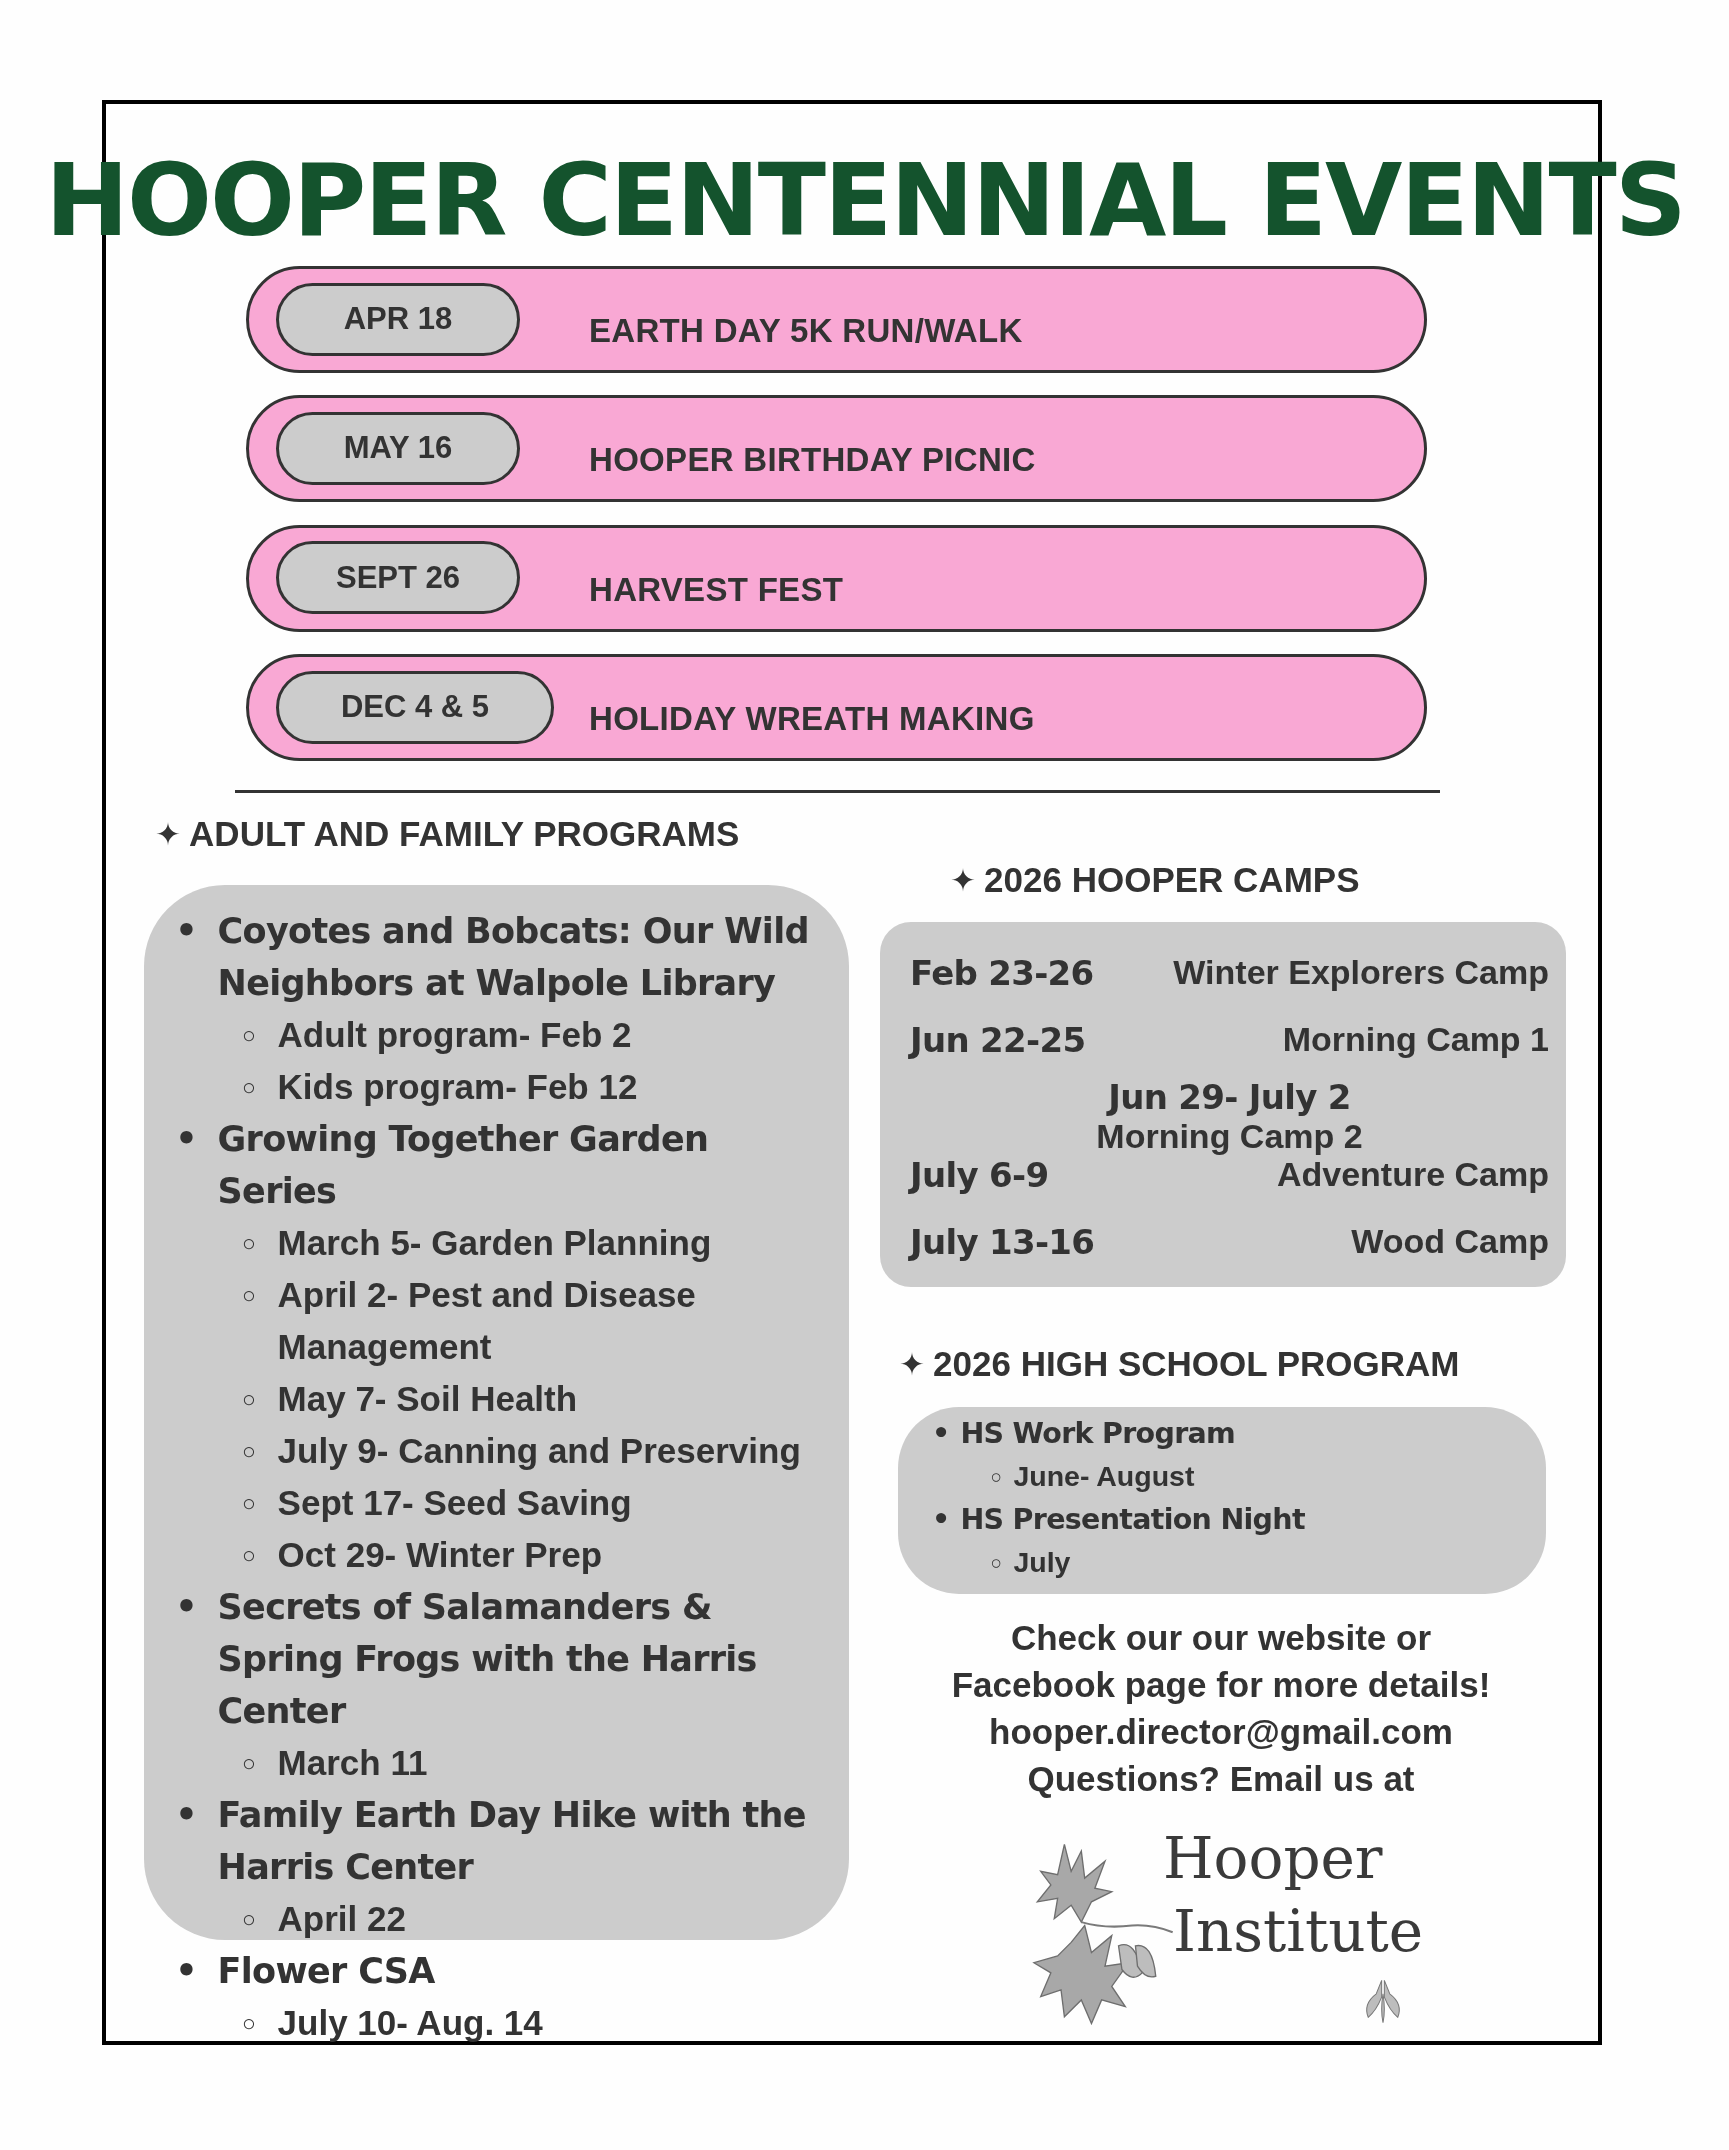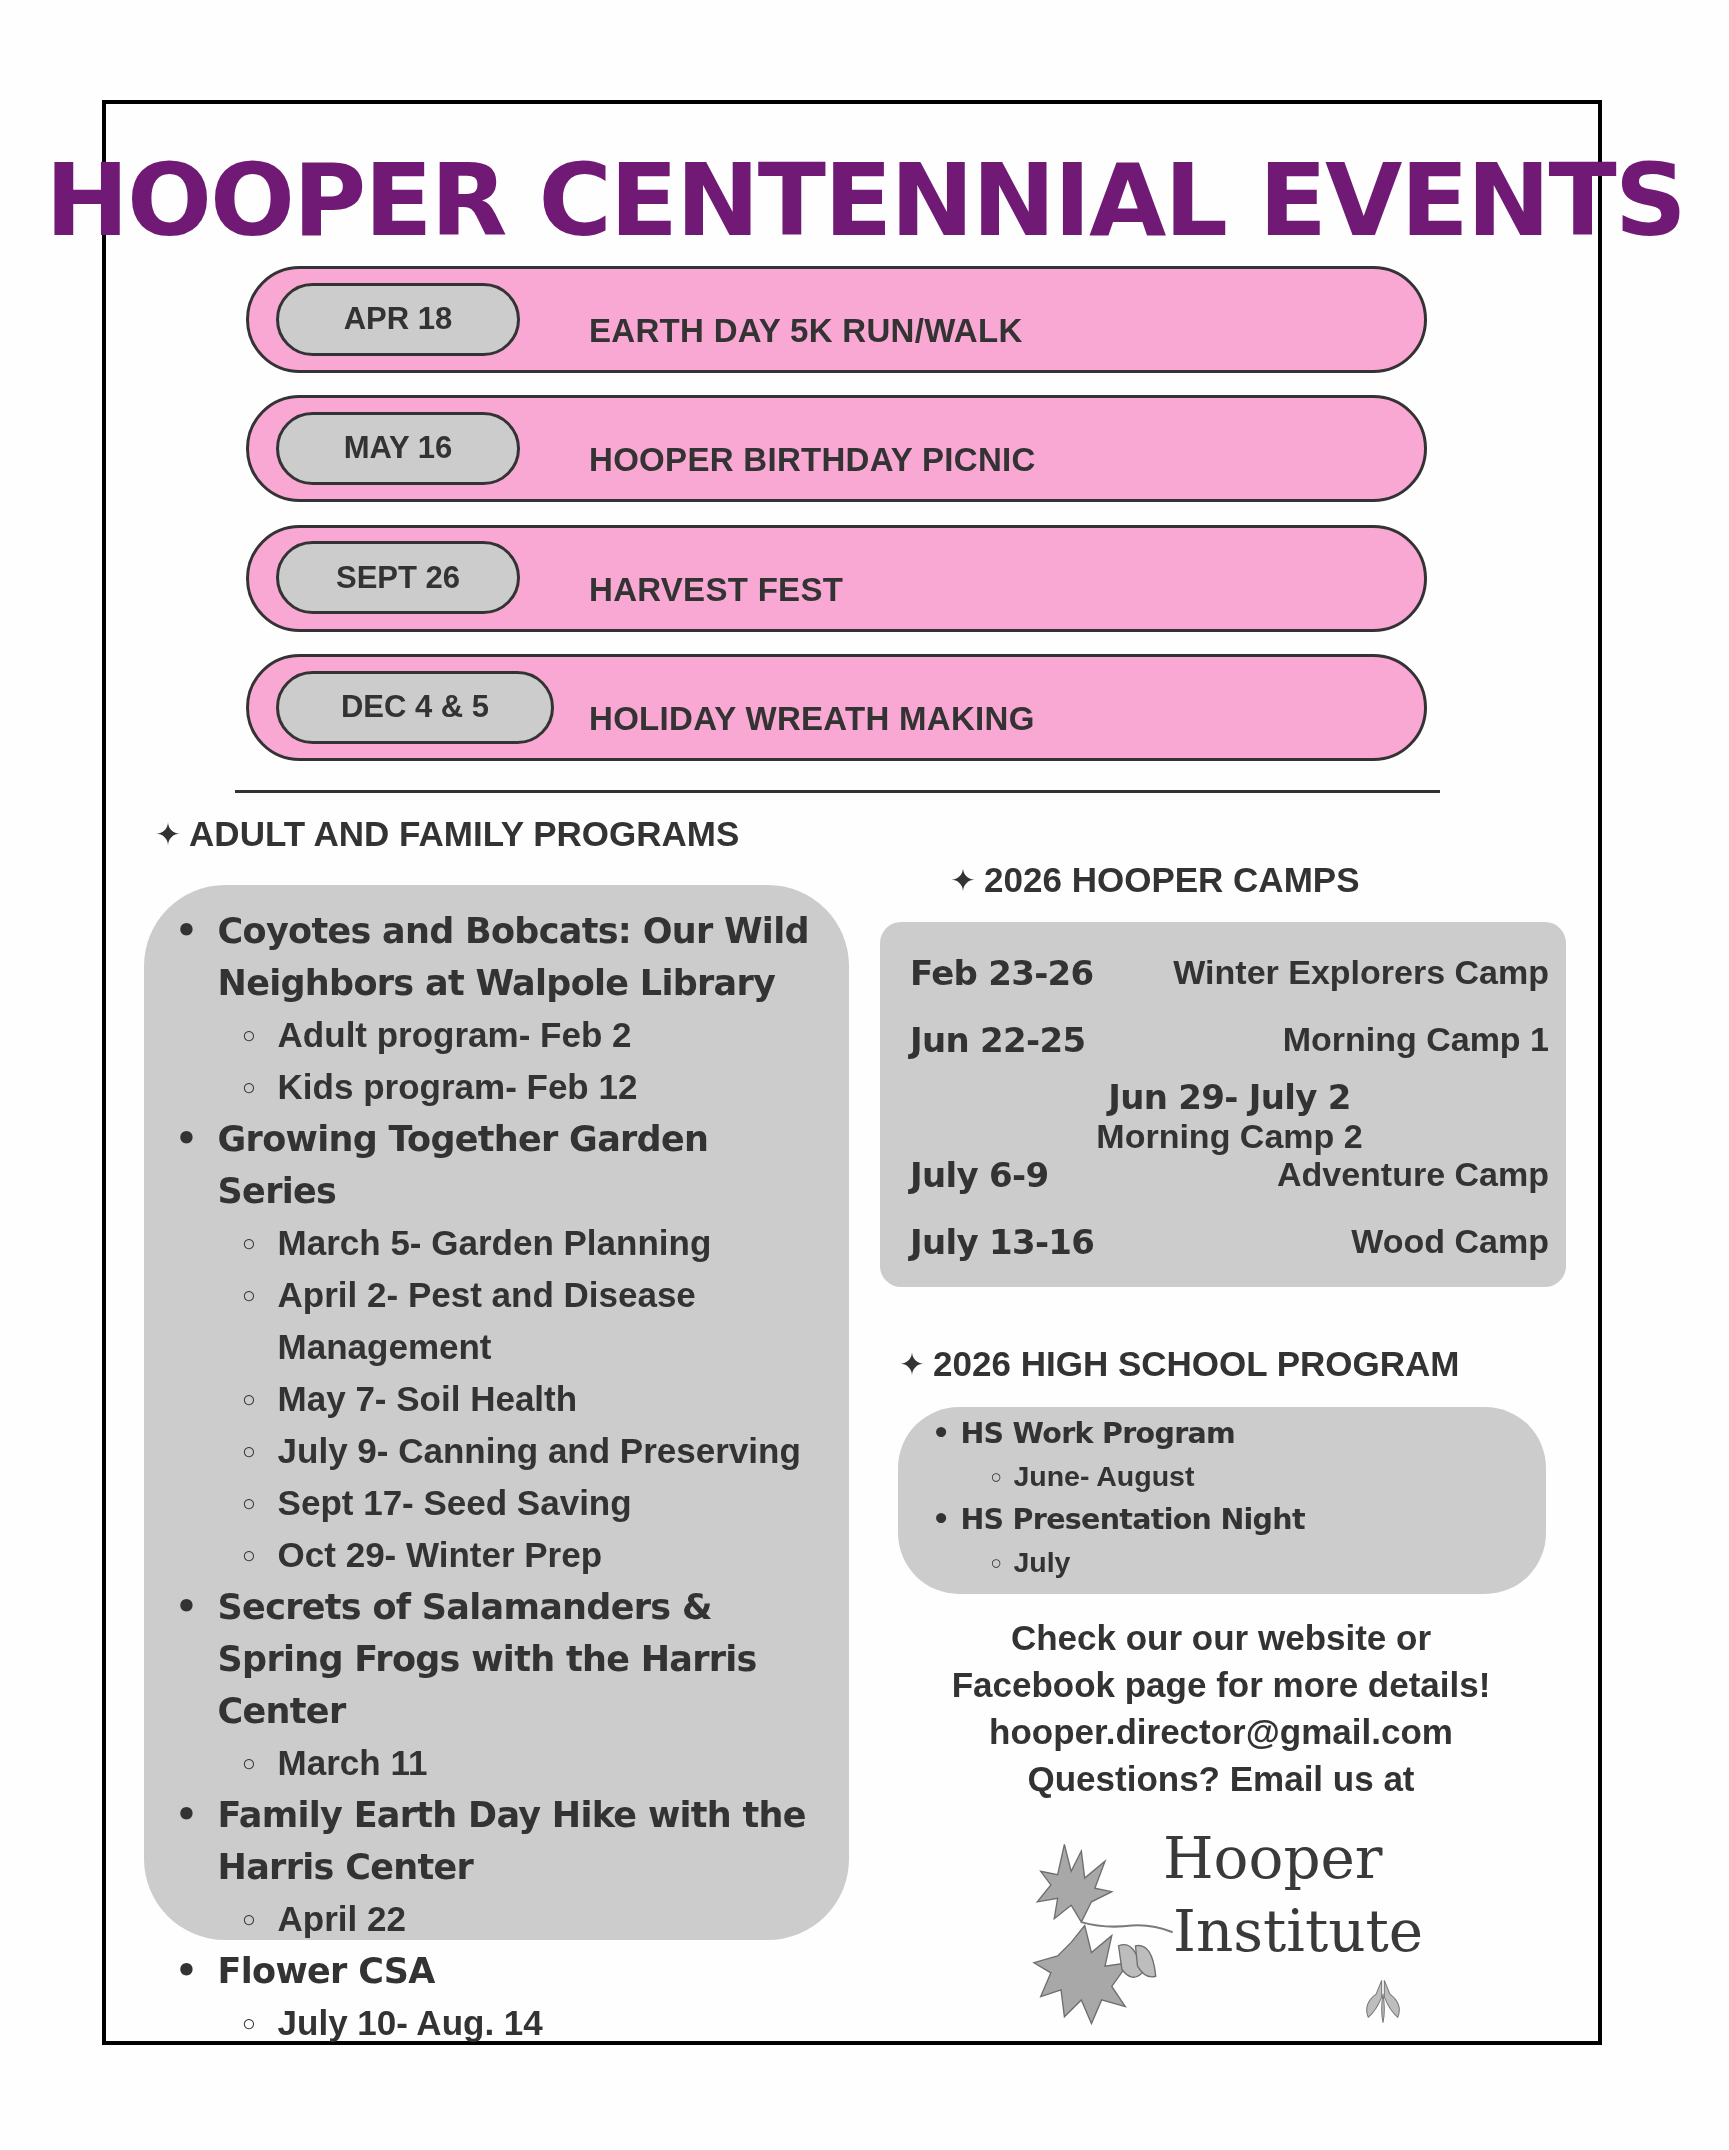--- a/index.html
+++ b/index.html
@@ -1,21 +1,21 @@
 <!DOCTYPE html>
 <html style="font-size:11px"><head>
   <meta charset="utf-8">
   <style>
     html, body { margin: 0; padding: 0; background: #fefefe; }
     body { width: 1730px; height: 2151px; position: relative; overflow: hidden;
            font-family: "Liberation Sans", "DejaVu Sans", sans-serif; color: #333333; }
     .frame { position: absolute; left: 102px; top: 100px; width: 1492px; height: 1937px;
              border: 4.1px solid #000000; background: #fefefe; }
     .title { position: absolute; left: 0; top: 142px; width: 1730px; text-align: center;
-             font-size: 100px; font-weight: 700; letter-spacing: -2px; color: #701a75;
+             font-size: 100px; font-weight: 700; letter-spacing: -2px; color: #14532d;
              font-family: "DejaVu Sans", sans-serif; }
     .events { position: absolute; left: 246px; top: 266px; width: 1181px; }
     .event { position: relative; height: 107px; margin-bottom: 22.4px; box-sizing: border-box;
              border: 3.4px solid #333333; border-radius: 54px; background: #f9a8d4; }
     .event-date { position: absolute; left: 27px; top: 13.6px; height: 73px; min-width: 244px;
              box-sizing: border-box; padding: 0 23px; border: 3.4px solid #333333; border-radius: 37px;
              display: flex; align-items: center; justify-content: center;
              font-size: 31px; font-weight: 700; color: #333333; background: #cccccc; }
     .event-date.wide { min-width: 278px; }
     .event-name { position: absolute; left: 340px; top: 0; height: 124px; display: flex; align-items: center;
@@ -29,21 +29,21 @@
              background: #cccccc; border-radius: 81px; box-sizing: border-box; padding: 20.3px 13.6px 0 13.6px; }
     ul.l1 { list-style: none; margin: 0; padding: 0; }
     .l1 > li { position: relative; padding-left: 60px; font-size: 35px; font-weight: 700; line-height: 52px; font-family: "DejaVu Sans", sans-serif; letter-spacing: -0.7px; }
     .l1 > li > .b { position: absolute; left: 17.6px; top: 0; }
     ul.l2 { list-style: none; margin: 0; padding: 0; }
     .l2 > li { position: relative; padding-left: 60px; margin-left: 0px; font-size: 35px; font-weight: 400; line-height: 52px;
              font-family: "Liberation Sans", sans-serif; font-weight: 700; letter-spacing: 0; }
     .l2 > li > .b { position: absolute; left: 24.4px; top: 0; font-size: 23px; }
 
     .camps-box { position: absolute; left: 880px; top: 922px; width: 686px; height: 365px;
-             background: #cccccc; border-radius: 21px; text-decoration: underline; }
+             background: #cccccc; border-radius: 31px; text-decoration: underline; }
     .camp-row { position: absolute; left: 30px; width: 639px; height: 61px; display: flex;
              justify-content: space-between; align-items: center; }
     .camp-date { font-size: 34px; font-weight: 700; font-family: "DejaVu Sans", sans-serif; letter-spacing: -0.7px; }
     .camp-name { font-size: 34px; font-weight: 700; font-family: "Liberation Sans", sans-serif; }
 
     .hs-box { position: absolute; left: 898px; top: 1407px; width: 648px; height: 187px;
              background: #cccccc; border-radius: 61px; box-sizing: border-box; padding: 5.4px 13.6px 0 24.4px; }
     .hs-box .l1 > li { font-size: 28.5px; line-height: 43px; padding-left: 38px; }
     .hs-box .l1 > li > .b { left: 9.5px; }
     .hs-box .l2 > li { font-size: 28.5px; line-height: 43px; padding-left: 53px; }

